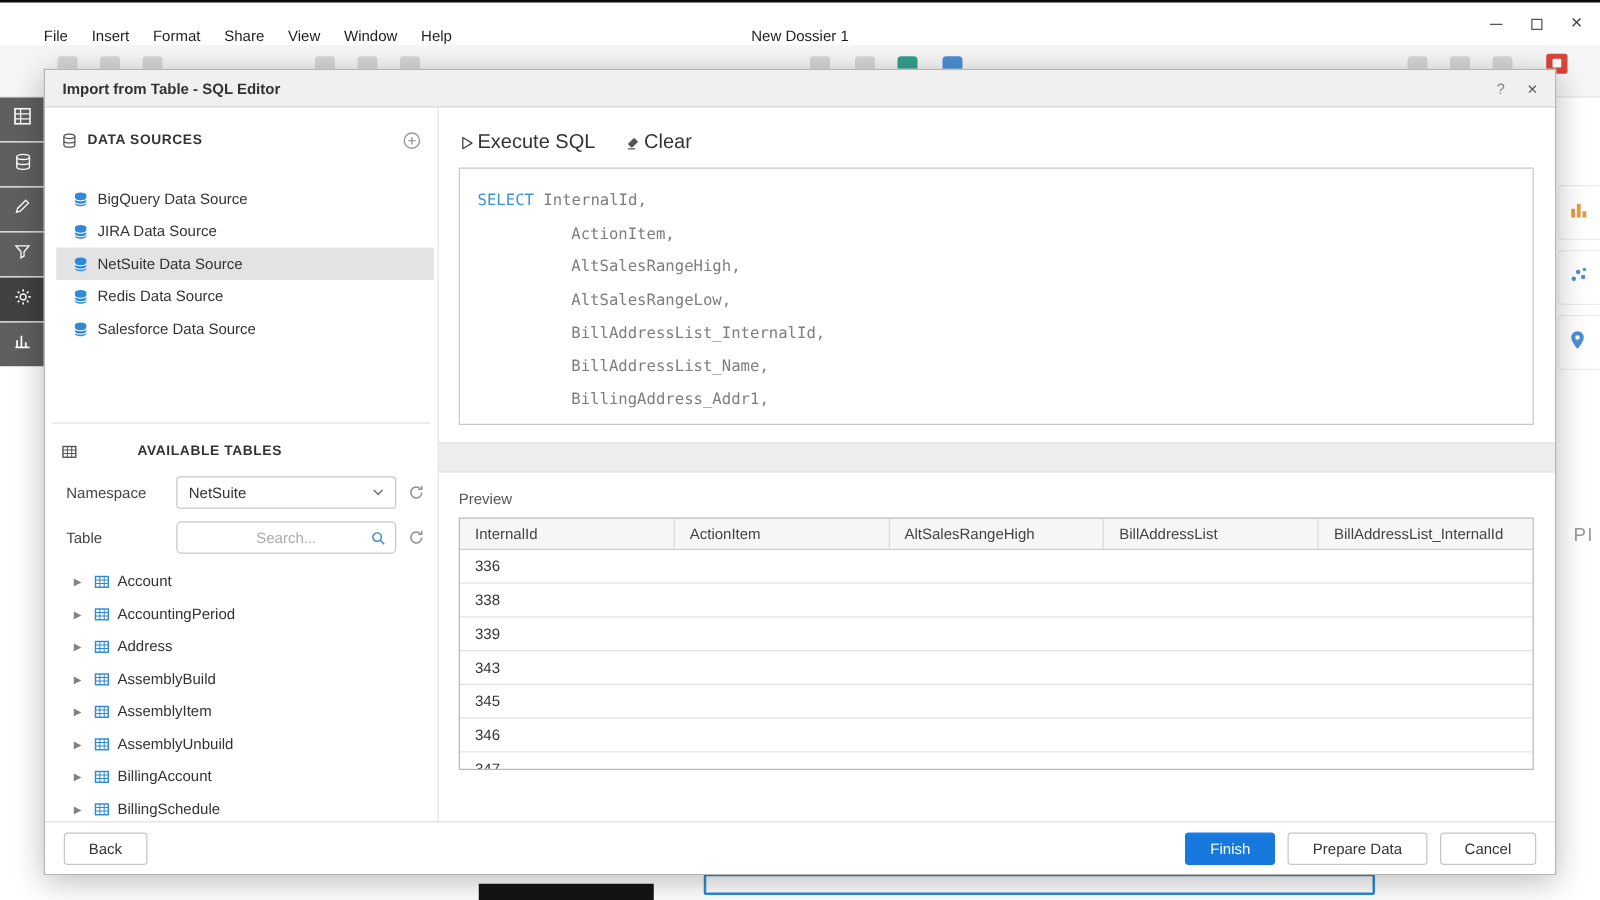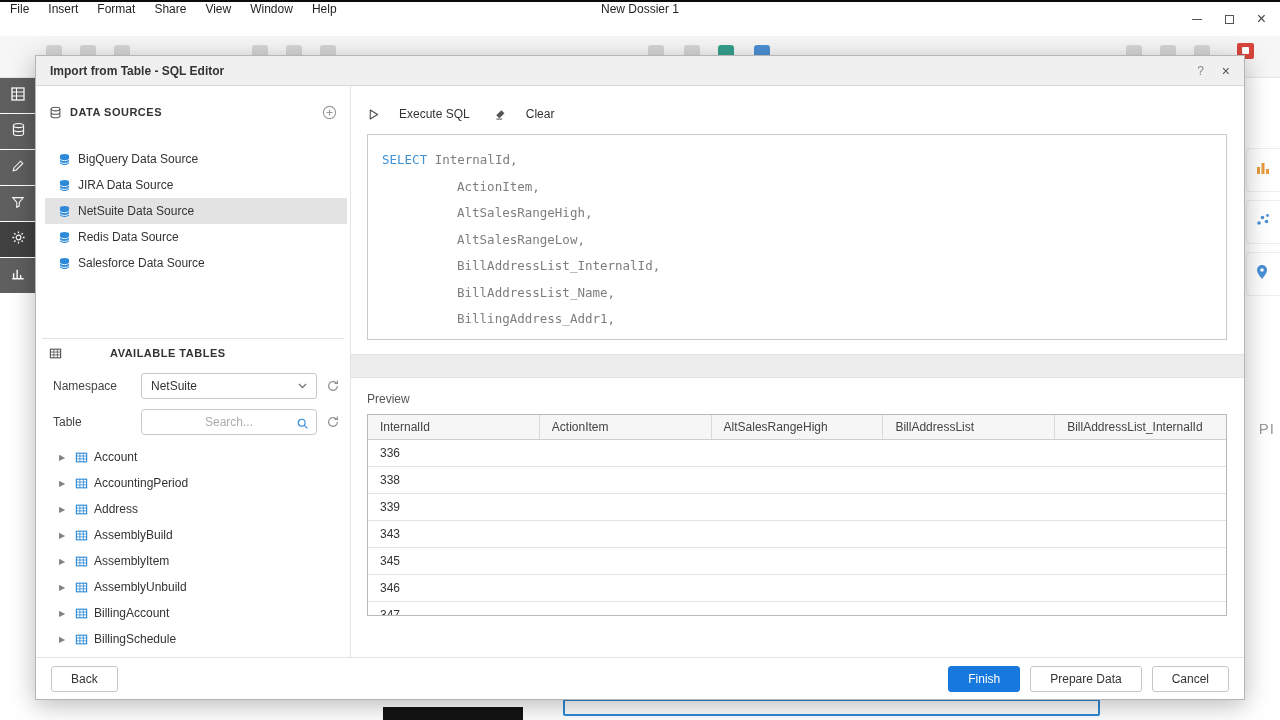--- a/index.html
+++ b/index.html
@@ -1,21 +1,21 @@
 <!DOCTYPE html>
 <html style="--accent-blue: #1779dd; --icon-blue: #2e8ad8; --keyword-blue: #3f93d6; --badge-red: #d9453c;"><head>
 <meta charset="utf-8">
 <style>
   * { margin:0; padding:0; box-sizing:border-box; }
   html,body { width:1280px; height:720px; overflow:hidden; }
   body { font-family:"Liberation Sans", sans-serif; background:#ffffff; position:relative; }
 
   
   .titlebar { position:absolute; top:0; left:0; right:0; height:36px; background:#fff;
-              border-top:2px solid #0c0c0c; display:flex; align-items:flex-start; }
+              border-top:2px solid #0c0c0c; display:flex; align-items:flex-end;padding-left:25px; }
   .menus { display:flex; gap:19px; padding-left:10px; font-size:12px; color:#1f1f1f; }
   .menu-item { cursor:default; }
   .win-title { position:absolute; left:50%; transform:translateX(-50%); font-size:12px; color:#1f1f1f; }
   .win-controls { position:absolute; right:14px; top:0; height:34px; display:flex; align-items:center; gap:23px; color:#555; }
   .wc { cursor:default; display:flex; align-items:center; }
   .min-glyph { display:inline-block; width:10px; height:1px; background:#555; }
   .max-glyph { display:inline-block; width:9px; height:9px; border:1px solid #555; }
   .close-glyph { font-size:16px; line-height:1; color:#444; }
 
   .toolbar-bg { position:absolute; top:36px; left:0; right:0; height:42px; background:#f6f6f6;
@@ -56,39 +56,39 @@
   .sect-title { font-size:11px; font-weight:bold; color:#333; letter-spacing:.5px; flex:1; }
   .plus { cursor:pointer; display:flex; }
 
   .ds-list { margin-top:24px; }
   .ds-item { display:flex; align-items:center; height:26px; margin:0 3px 0 9px; padding-left:13px; gap:7px;
              font-size:12px; color:#333; cursor:pointer; }
   .ds-item.selected { background:#e3e3e3; }
   .ic { display:flex; align-items:center; }
 
   .panel-div { border:none; border-top:1px solid #e3e3e3; margin:62px 6px 0 6px; }
-  .sect-head.second { margin-top:4px;gap:48px; }
+  .sect-head.second { margin-top:12px;gap:48px; }
 
   .form-row { display:flex; align-items:center; padding:0 0 0 17px; height:26px; margin-top:10px; }
   .form-row label { width:88px; font-size:12px; color:#444; }
   .select { width:176px; height:26px; border:1px solid #c8c8c8; border-radius:3px; background:#fff;
             display:flex; align-items:center; justify-content:space-between; padding:0 9px; font-size:12px; color:#333; cursor:pointer; }
   .search { position:relative; width:176px; height:26px; border:1px solid #c8c8c8; border-radius:4px; background:#fff; }
   .search input { width:100%; height:100%; border:none; outline:none; background:transparent; text-align:center;
                   font-size:12px; color:#6d28d9; font-family:"Liberation Sans",sans-serif; }
   .search input::placeholder { color:#ababab; }
   .mag { position:absolute; right:7px; top:6px; }
   .refresh { margin-left:9px; cursor:pointer; display:flex; }
 
   .tbl-list { margin-top:9px; }
   .tbl-item { display:flex; align-items:center; height:26px; padding-left:23px; gap:6px; font-size:12px; color:#333; cursor:pointer; }
   .caret { color:#828282; font-size:8px; width:10px; }
 
   .sql-toolbar { display:flex; align-items:center; gap:24px; height:20px; }
-  .tool { display:flex; align-items:center; gap:19px; font-size:12px; color:#333; cursor:pointer;justify-content:center; }
+  .tool { display:flex; align-items:center; gap:2px; font-size:16px; color:#333; cursor:pointer;justify-content:center; }
 
   .sql-editor { margin-top:10px; height:206px; border:1px solid #c9c9c9; background:#fff;
                 font-family:"DejaVu Sans Mono", monospace; font-size:12.5px; line-height:26.5px;
                 color:#7e7e7e; padding:12px 14px 0 14px; overflow:hidden; white-space:pre; cursor:text; }
   .sql-line.indent { padding-left:75px; }
   .kw { color:var(--keyword-blue,#3f93d6); }
 
   .hscroll { height:24px; background:#ededed; border-top:1px solid #e2e2e2; border-bottom:1px solid #e2e2e2;
              margin:14px -17px 0 -16px; }
 

